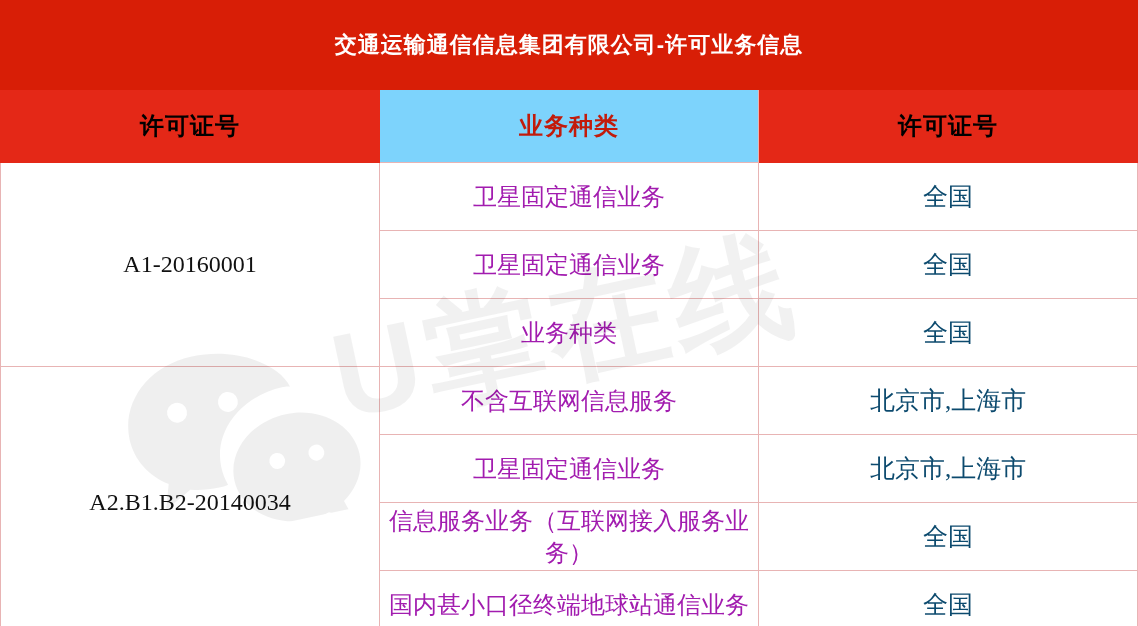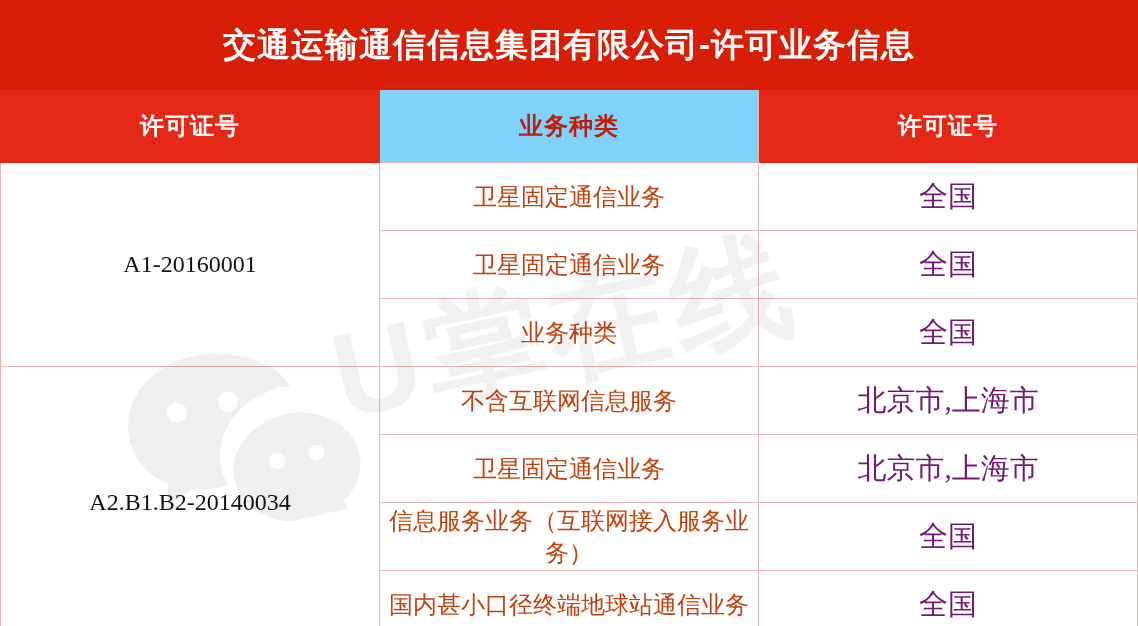--- a/index.html
+++ b/index.html
@@ -59,29 +59,29 @@
   }
   table.info-table td, table.info-table th {
     border: 1px solid #e8b4b4;
     padding: 0;
     text-align: center;
     vertical-align: middle;
   }
   .title-cell {
     background: #d81e06;
     color: #ffffff;
-    font-size: 33px;
+    font-size: 22px;
     font-weight: bold;
     height: 88px;
     border: 1px solid #d81e06 !important;
     letter-spacing: 1px;
   }
   .hdr-cell {
     background: #e42817;
-    color: #ffffff;
+    color: #000000;
     font-size: 24px;
     font-weight: bold;
     height: 72px;
     border: 1px solid #e42817 !important;
     letter-spacing: 1px;
   }
   .hdr-cell.hdr-mid {
     background: #7dd3fc;
     color: #c21b0b;
     border: 1px solid #e8b4b4 !important;
@@ -93,25 +93,25 @@
     background: transparent;
     font-family: "Liberation Serif", "DejaVu Serif", serif;
   }
   .cell-lic {
     font-size: 24px;
     color: #111111;
     font-family: "Liberation Serif", "DejaVu Serif", serif;
   }
   .cell-type {
     font-size: 24px;
-    color: #c2410c;
+    color: #a21caf;
   }
   .cell-scope {
-    font-size: 29px;
-    color: #701a75;
+    font-size: 25px;
+    color: #0c4a6e;
   }
   .col-lic { width: 346px; }
   .col-type { width: 559px; }
   .col-scope { width: 233px; }
 </style>
 </head>
 <body>
 
 <div id="page">
 

